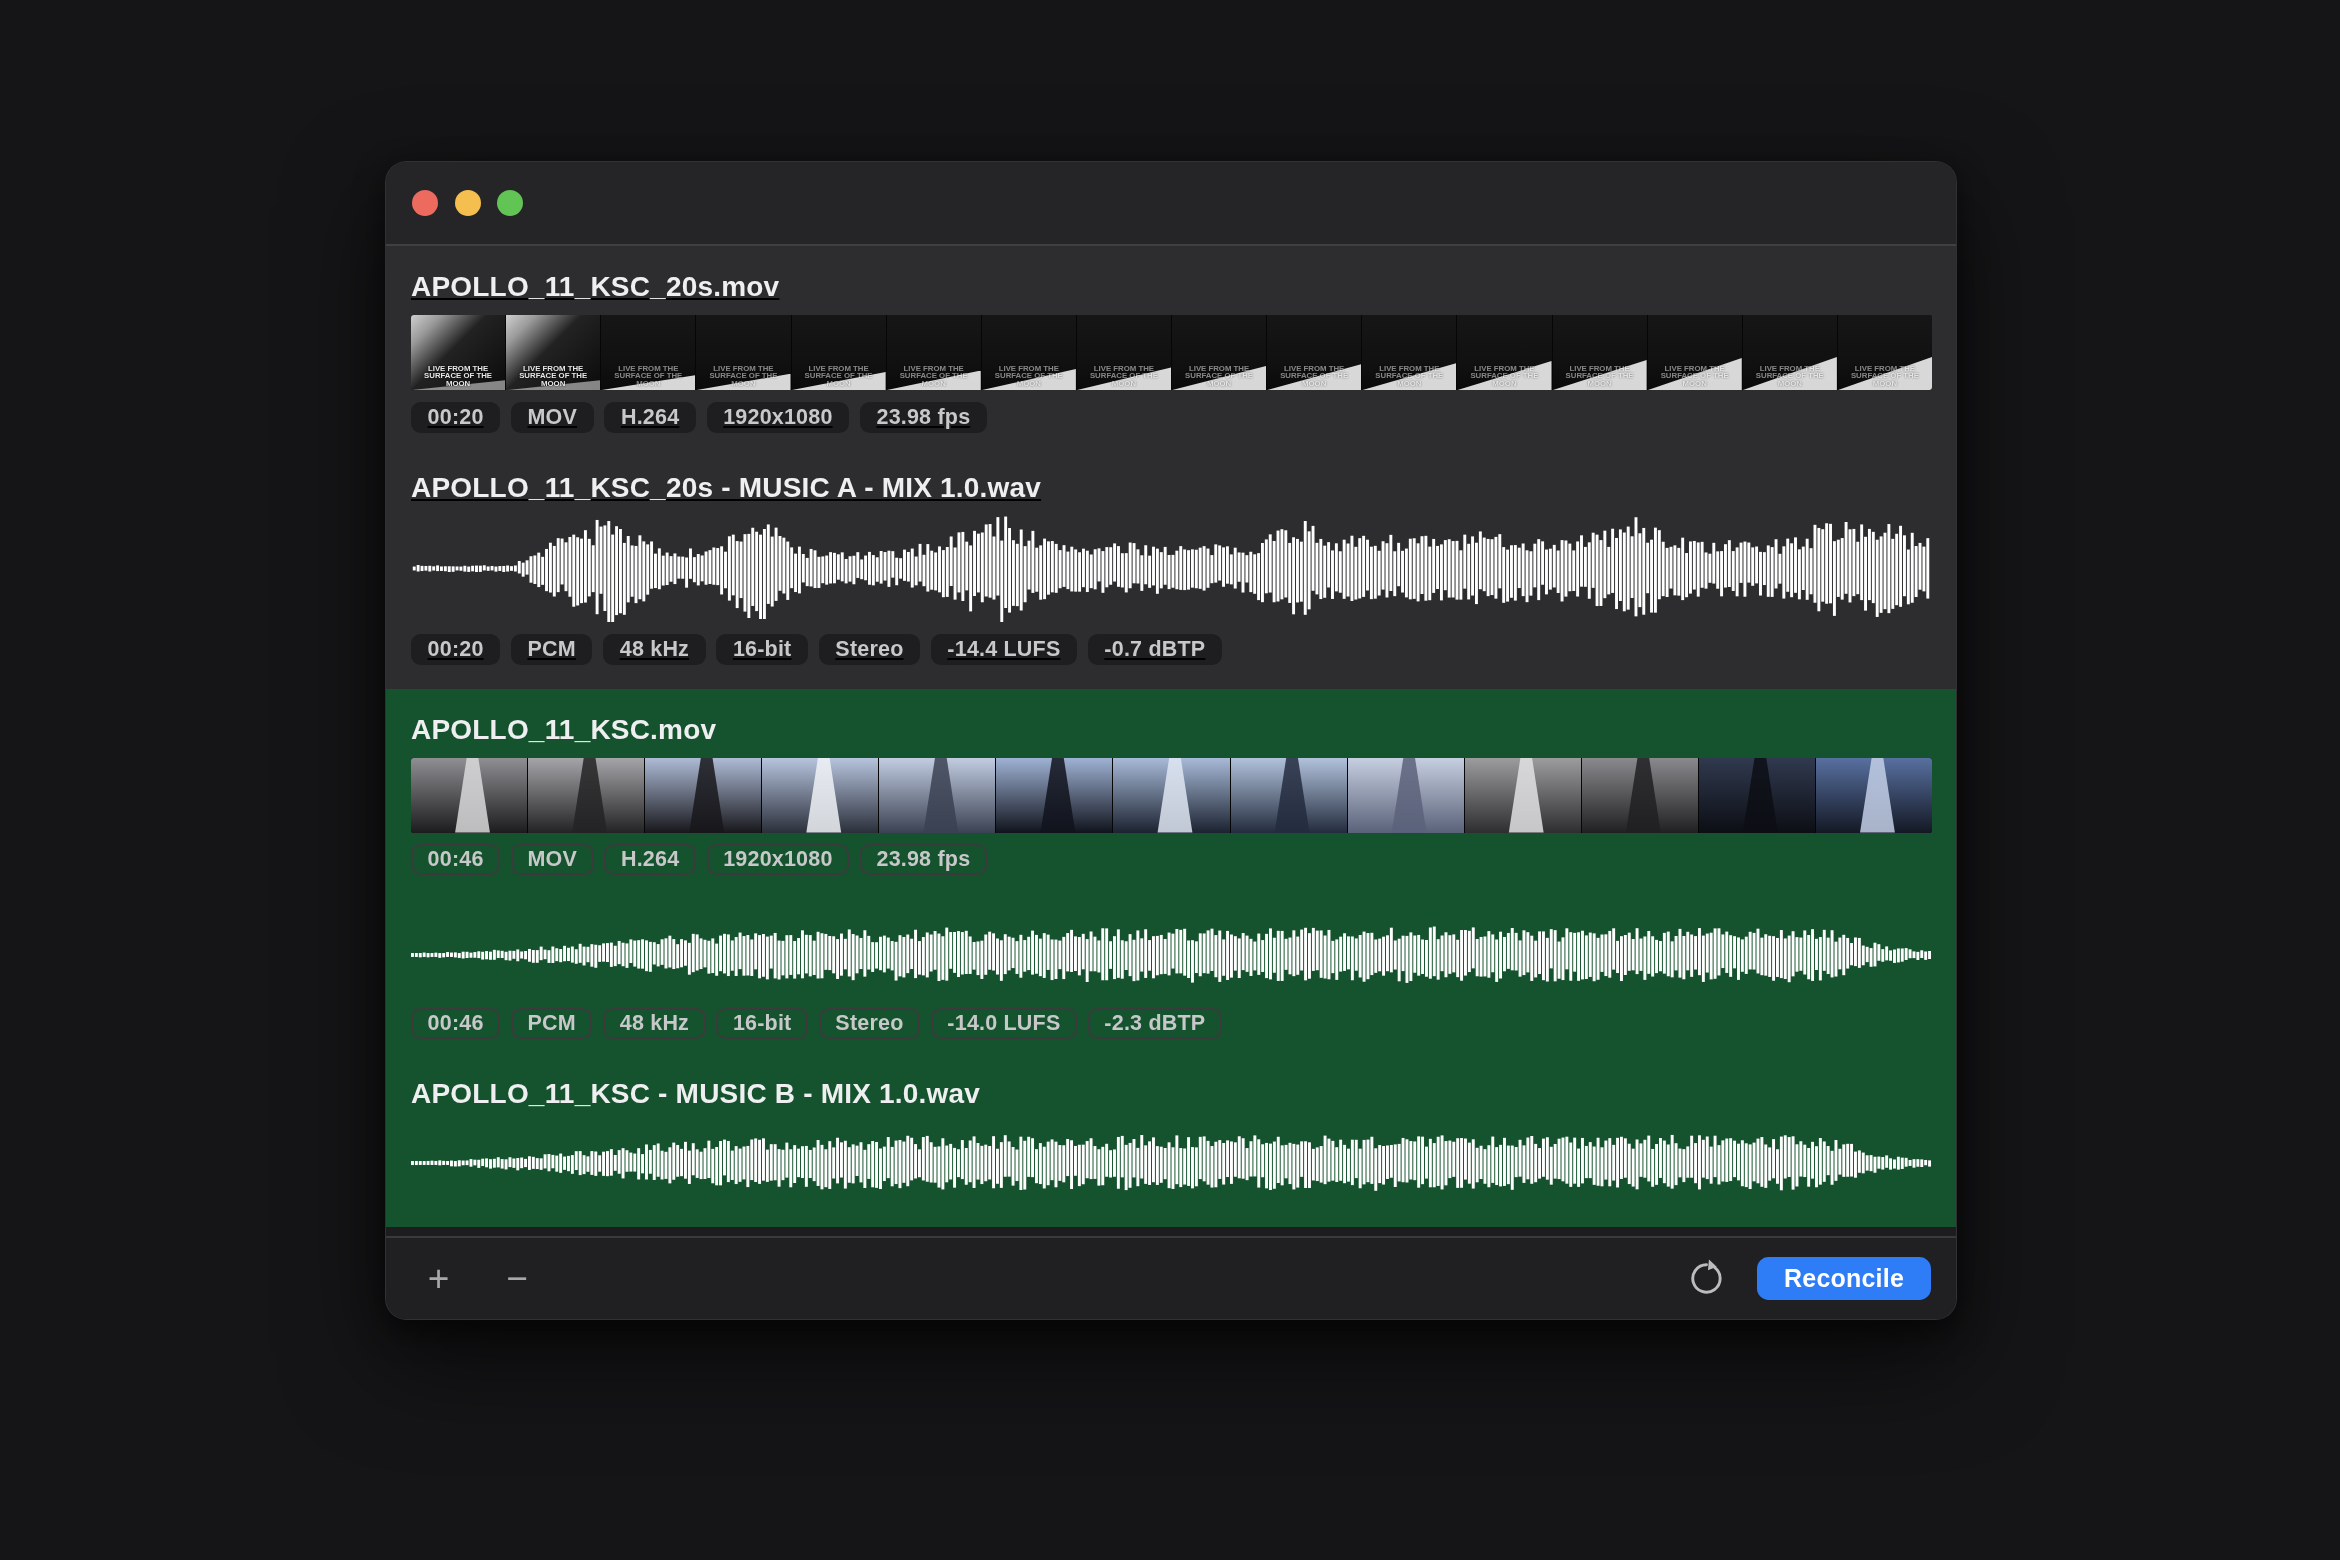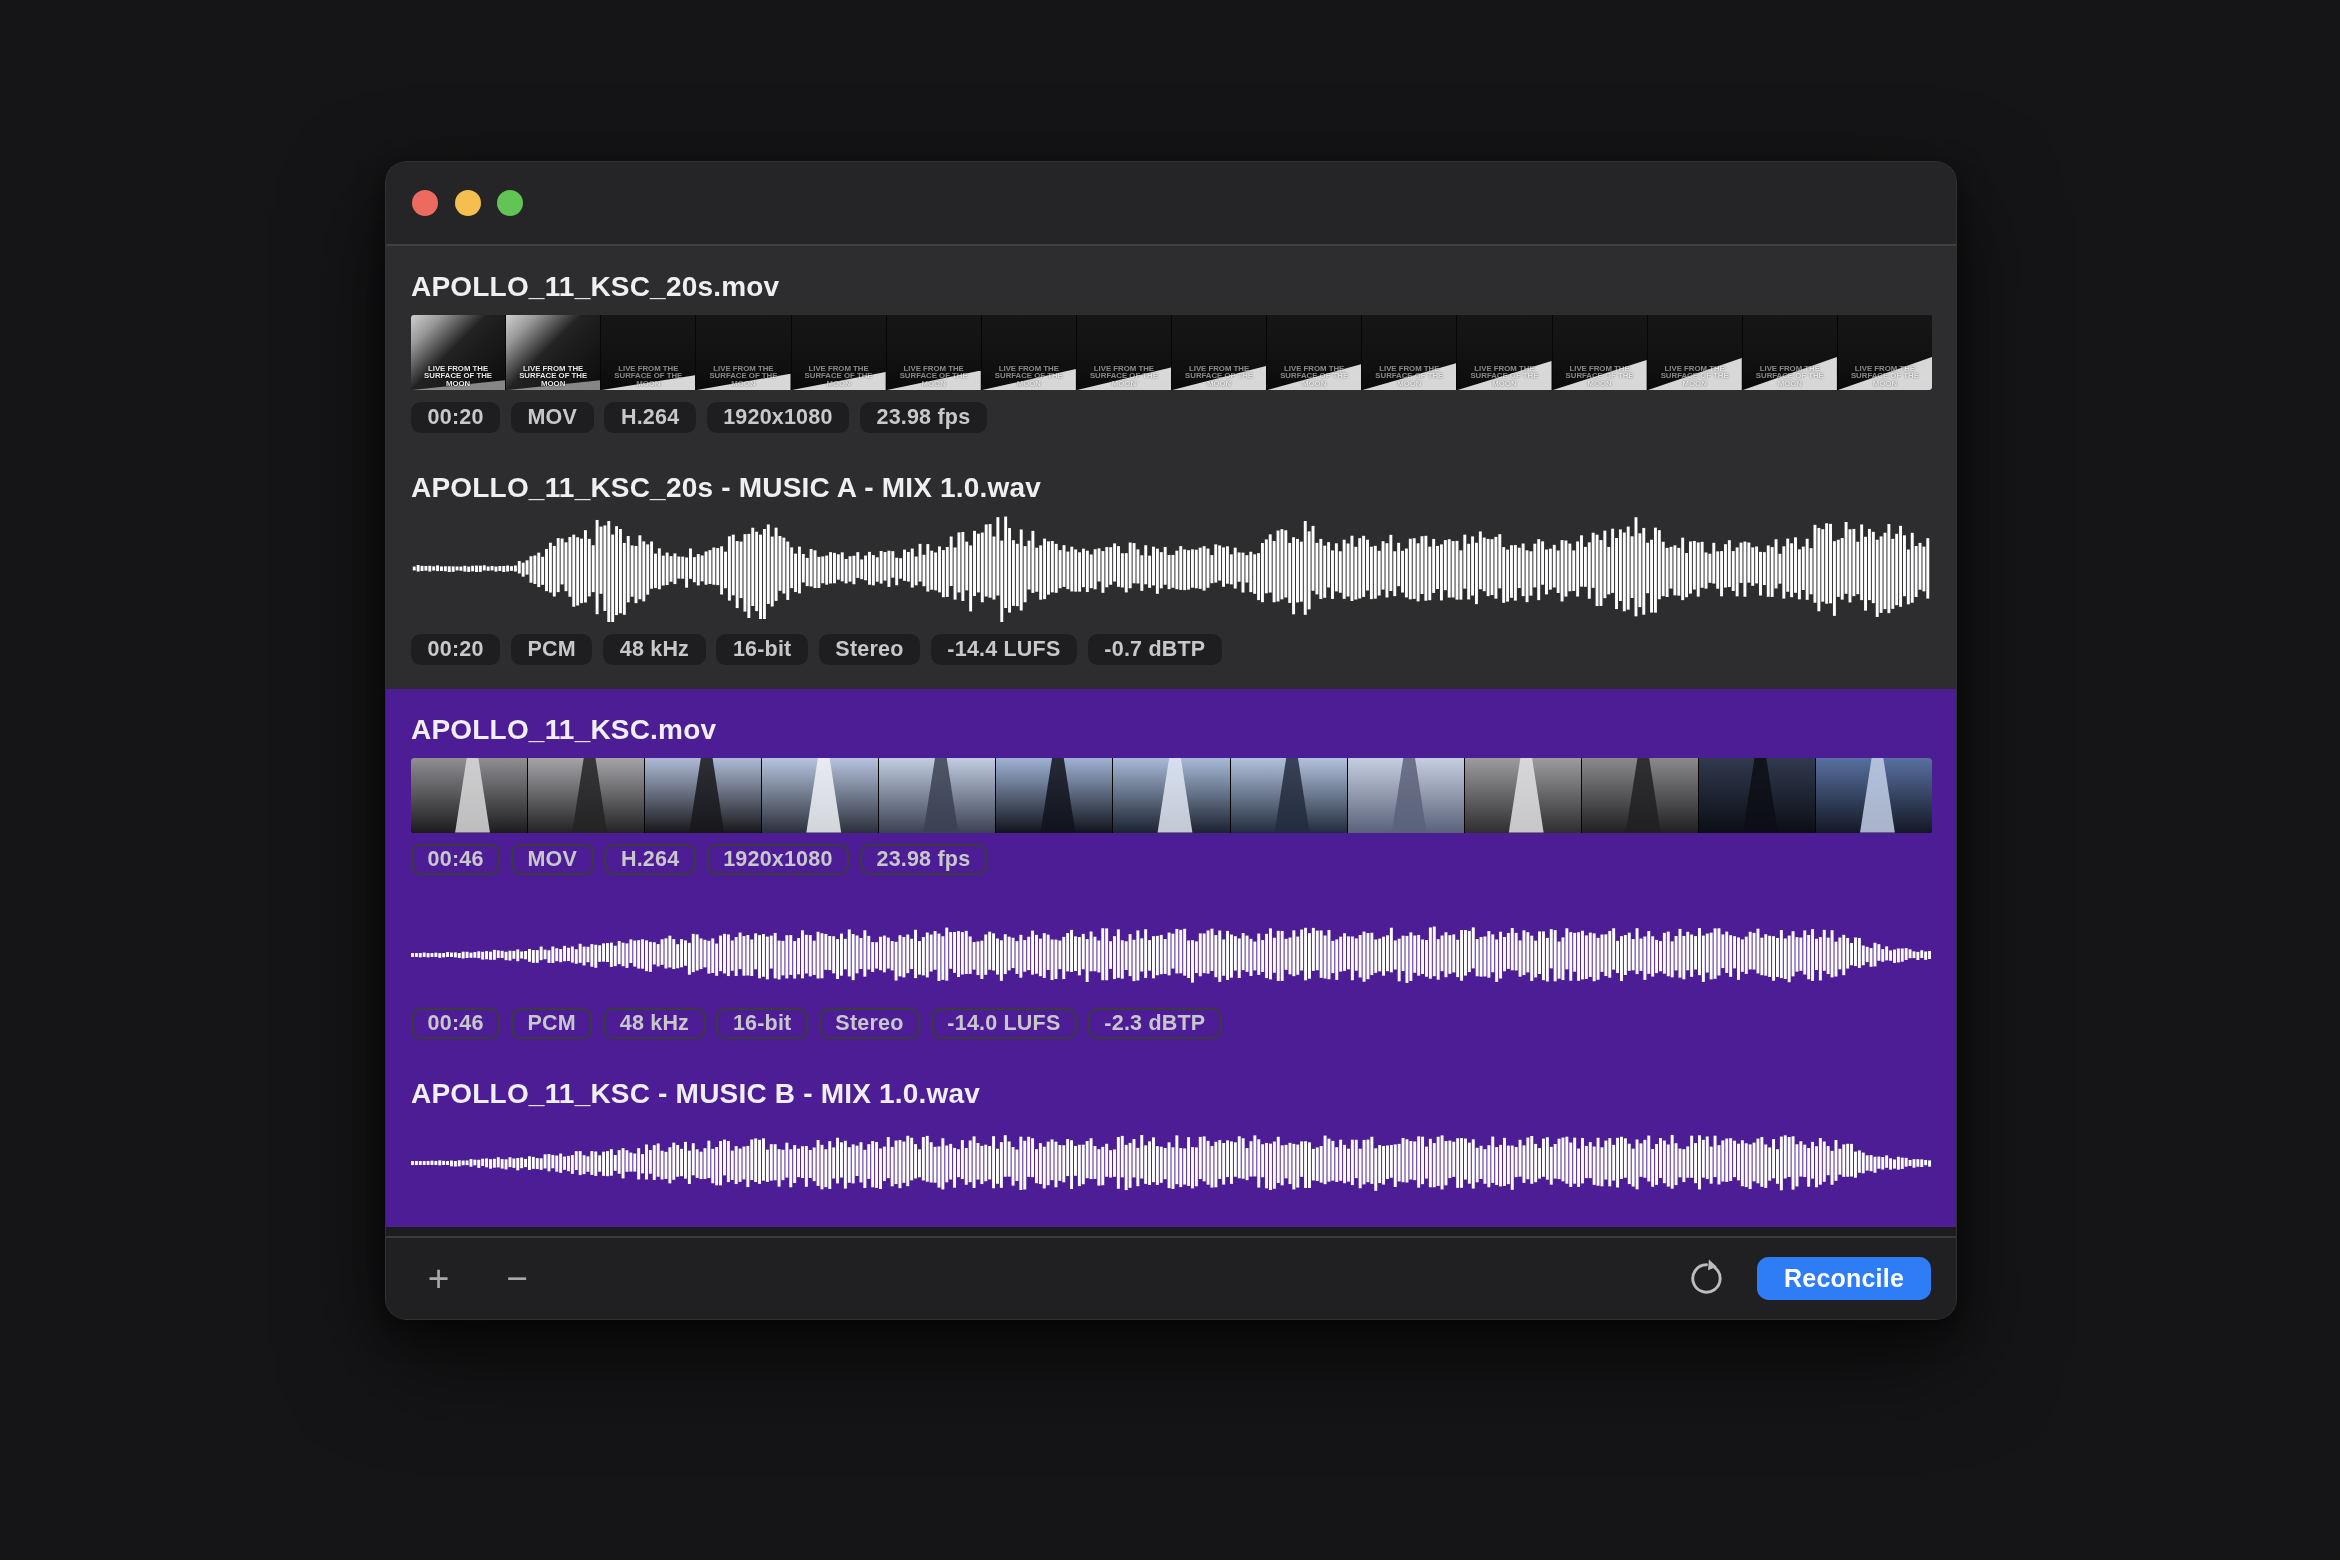--- a/index.html
+++ b/index.html
@@ -27,22 +27,22 @@
   .tl{width:26px;height:26px;border-radius:50%;display:block;padding:0;border:none;cursor:default;}
   .tl.red{background:#ed6a5f;}
   .tl.yellow{background:#f5bf4f;}
   .tl.green{background:#61c454;}
   .title{
     position:absolute;left:0;right:0;text-align:center;
     font-size:28px;font-weight:700;color:#d8d8da;letter-spacing:0.2px;
   }
   
   .content{flex:1 1 auto;display:flex;flex-direction:column;overflow:hidden;}
-  .group{padding:23.4px 25px 23.4px 25px;background:#4c1d95;}
-  .group.selected{background:#2d2d2f;}
+  .group{padding:23.4px 25px 23.4px 25px;background:#14532d;}
+  .group.selected{background:#2d2d2f;text-decoration:underline;}
   .item{margin-top:39px;}
   .item:first-child{margin-top:2px;}
   .item-title{
     font-size:28px;font-weight:700;color:#efeff1;margin:0 0 11.7px 0;letter-spacing:0.2px;
   }
   
   .filmstrip{
     display:flex;height:75px;width:1521px;overflow:hidden;border-radius:2.9px;
     background:#000;
   }

